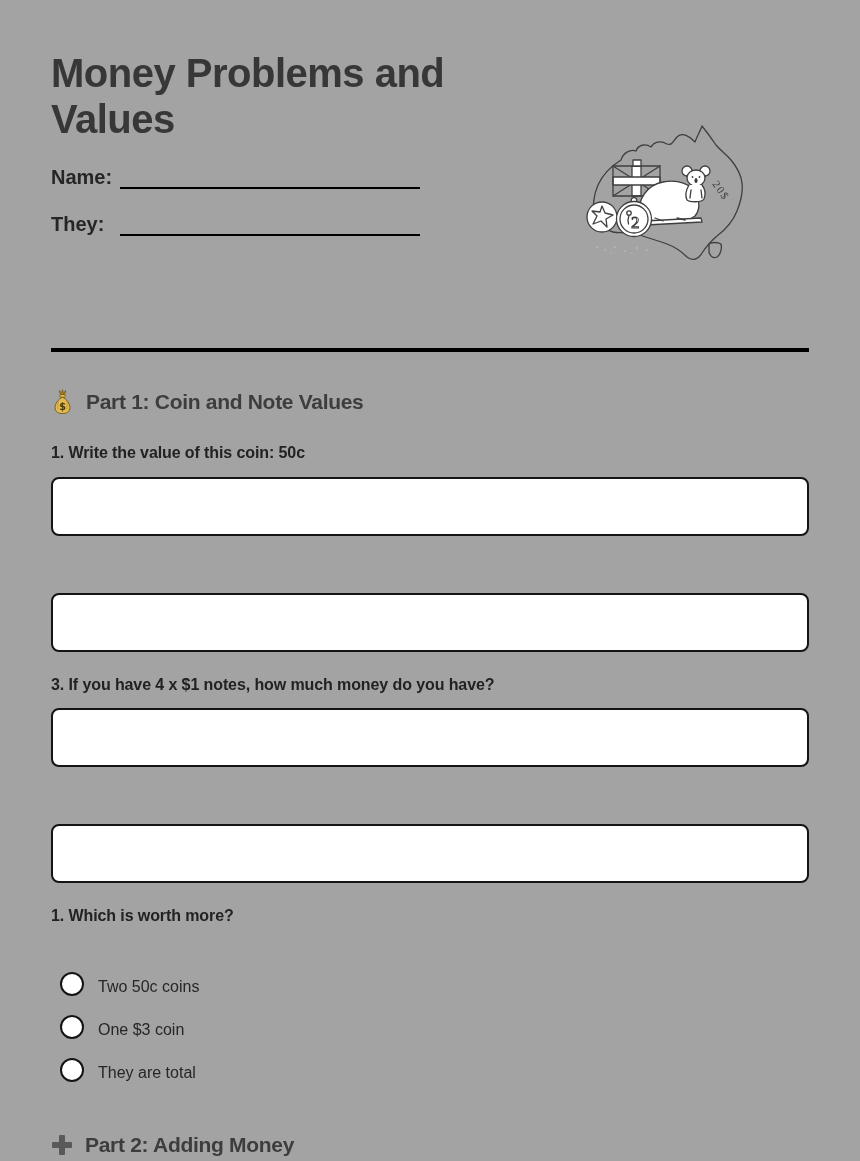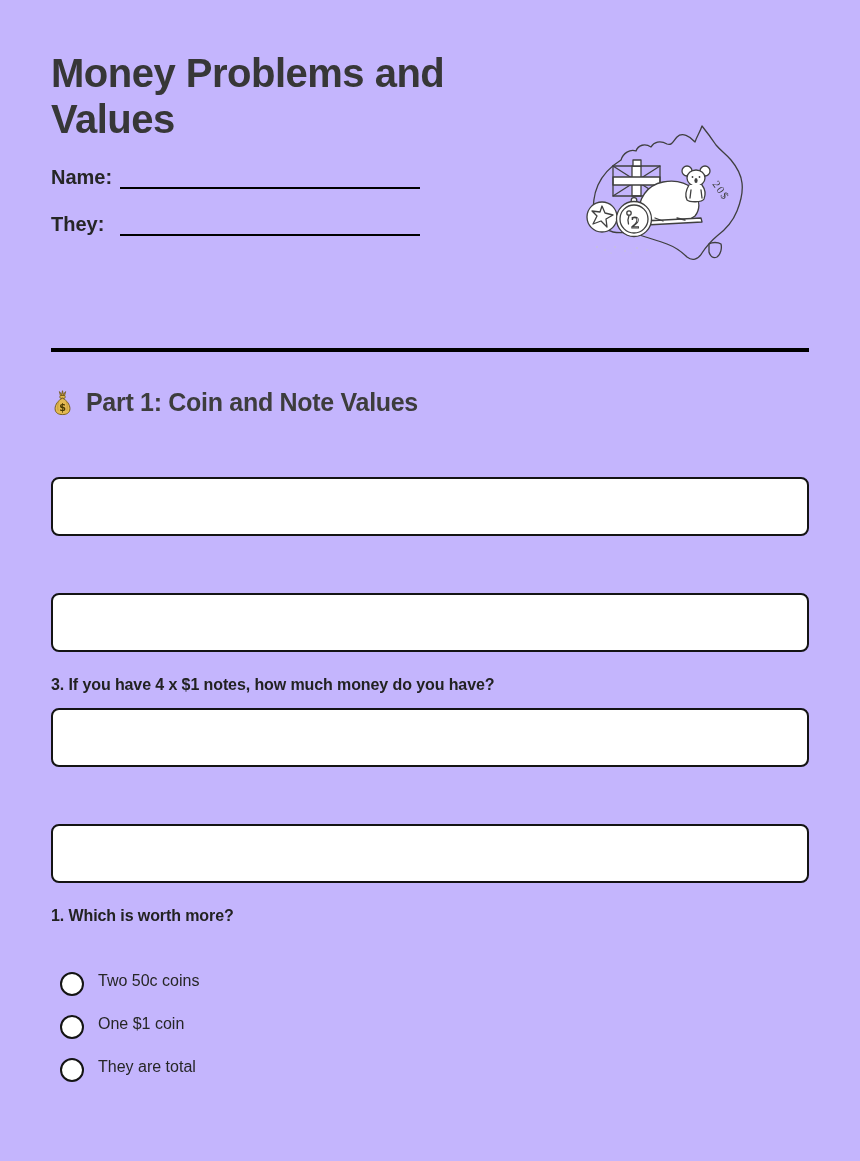--- a/index.html
+++ b/index.html
@@ -1,17 +1,17 @@
 <!DOCTYPE html>
 <html><head>
 <meta charset="utf-8">
 <style>
   html,body{margin:0;padding:0;background:#fff;}
   .page{
-    position:relative;width:860px;height:1161px;background:#c4b5fd;overflow:hidden;
+    position:relative;width:860px;height:1161px;background:#a3a3a3;overflow:hidden;
     font-family:"Liberation Sans",sans-serif;
   }
   .title{
     position:absolute;left:51px;top:50px;width:480px;margin:0;
     font-size:40px;line-height:46px;font-weight:bold;color:#373737;letter-spacing:-0.5px;
   }
   .field-label{
     position:absolute;left:51px;font-size:20px;font-weight:bold;color:#262626;
   }
   .name-label{top:166px}
@@ -19,33 +19,33 @@
   .write-line{
     position:absolute;left:120px;width:300px;height:0;border-bottom:2.5px solid #000;cursor:text;
   }
   .name-line{top:187px}
   .date-line{top:234px}
   .illustration{position:absolute;left:585px;top:114px;width:212px;height:152px}
   .divider{position:absolute;left:51px;top:348px;width:758px;height:4px;background:#000}
   .part-heading{position:absolute;left:52px;display:flex;align-items:center;gap:13px}
   .part1-heading{top:388px}
   .part2-heading{top:1133px}
-  .part-title{font-size:25px;font-weight:bold;color:#3d3d3d;letter-spacing:-0.3px;white-space:nowrap}
+  .part-title{font-size:21px;font-weight:bold;color:#3d3d3d;letter-spacing:-0.3px;white-space:nowrap}
   .bag{width:21px;height:27px}
   .plus-icon{position:relative;width:20px;height:20px;display:inline-block;flex:0 0 20px}
   .plus-icon::before{content:"";position:absolute;left:0;top:6.8px;width:20px;height:6.5px;background:#595959;border-radius:1px}
   .plus-icon::after{content:"";position:absolute;left:6.8px;top:0;width:6.5px;height:20px;background:#595959;border-radius:1px}
   .q-label{position:absolute;left:51px;font-size:16px;font-weight:bold;color:#222222;letter-spacing:-0.1px;white-space:nowrap}
   .q1{top:444px}.q2{top:560px}.q3{top:676px}.q4{top:791px}.q5{top:907px}
   .answer-box{
     position:absolute;left:51px;width:758px;height:59px;box-sizing:border-box;
     border:2.5px solid #141414;border-radius:8px;background:#fff;cursor:text;
   }
   .b1{top:477px}.b2{top:593px}.b3{top:708px}.b4{top:824px}
-  .radio-row{position:absolute;left:60px;display:flex;align-items:flex-start;gap:14px;height:24px;cursor:pointer}
+  .radio-row{position:absolute;left:60px;display:flex;align-items:flex-end;gap:14px;height:24px;cursor:pointer}
   .r1{top:972px}.r2{top:1015px}.r3{top:1058px}
   .radio{
     width:24px;height:24px;box-sizing:border-box;border:2.6px solid #141414;border-radius:50%;
     background:#fff;flex:0 0 24px;
   }
   .radio-label{font-size:16px;color:#262626;white-space:nowrap}
 </style>
 </head>
 <body>
 
@@ -110,38 +110,43 @@
     <svg class="bag" viewBox="0 0 24 30" aria-hidden="true">
       <path d="M8.5,2.5 L11,6 L12,1.5 L13,6 L15.5,2.5 L14.5,7 L9.5,7 Z" fill="#cfa043" stroke="#6b5210" stroke-width="0.9"></path>
       <rect x="9" y="7" width="6" height="3.2" rx="1" fill="#e3b952" stroke="#6b5210" stroke-width="0.9"></rect>
       <path d="M12,10 C7,12.5 3.5,17.5 3.5,22 C3.5,27 7.5,28.8 12,28.8 C16.5,28.8 20.5,27 20.5,22 C20.5,17.5 17,12.5 12,10 Z" fill="#e3b952" stroke="#6b5210" stroke-width="1"></path>
       <path d="M8,13 C6.5,16.5 6.2,20.5 7,24.5 M16,13 C17.5,16.5 17.8,20.5 17,24.5" fill="none" stroke="#b58c2e" stroke-width="0.7"></path>
       <text x="12" y="25" text-anchor="middle" font-size="11" font-weight="bold" fill="#4a3a00" font-family="'DejaVu Sans',sans-serif">$</text>
     </svg>
     <span class="part-title">Part 1: Coin and Note Values</span>
   </div>
 
+  <div class="q-label q1">1. Write the value of this coin: 50c</div>
   <div class="answer-box b1"></div>
 
   <div class="answer-box b2"></div>
 
   <div class="q-label q3">3. If you have 4 x $1 notes, how much money do you have?</div>
   <div class="answer-box b3"></div>
 
   <div class="answer-box b4"></div>
 
   <div class="q-label q5">1. Which is worth more?</div>
 
   <div class="radio-row r1">
     <span class="radio"></span>
     <span class="radio-label">Two 50c coins</span>
   </div>
   <div class="radio-row r2">
     <span class="radio"></span>
-    <span class="radio-label">One $1 coin</span>
+    <span class="radio-label">One $3 coin</span>
   </div>
   <div class="radio-row r3">
     <span class="radio"></span>
     <span class="radio-label">They are total</span>
   </div>
 
+  <div class="part-heading part2-heading">
+    <span class="plus-icon"></span>
+    <span class="part-title">Part 2: Adding Money</span>
+  </div>
 
 </div>
 
 </body></html>

